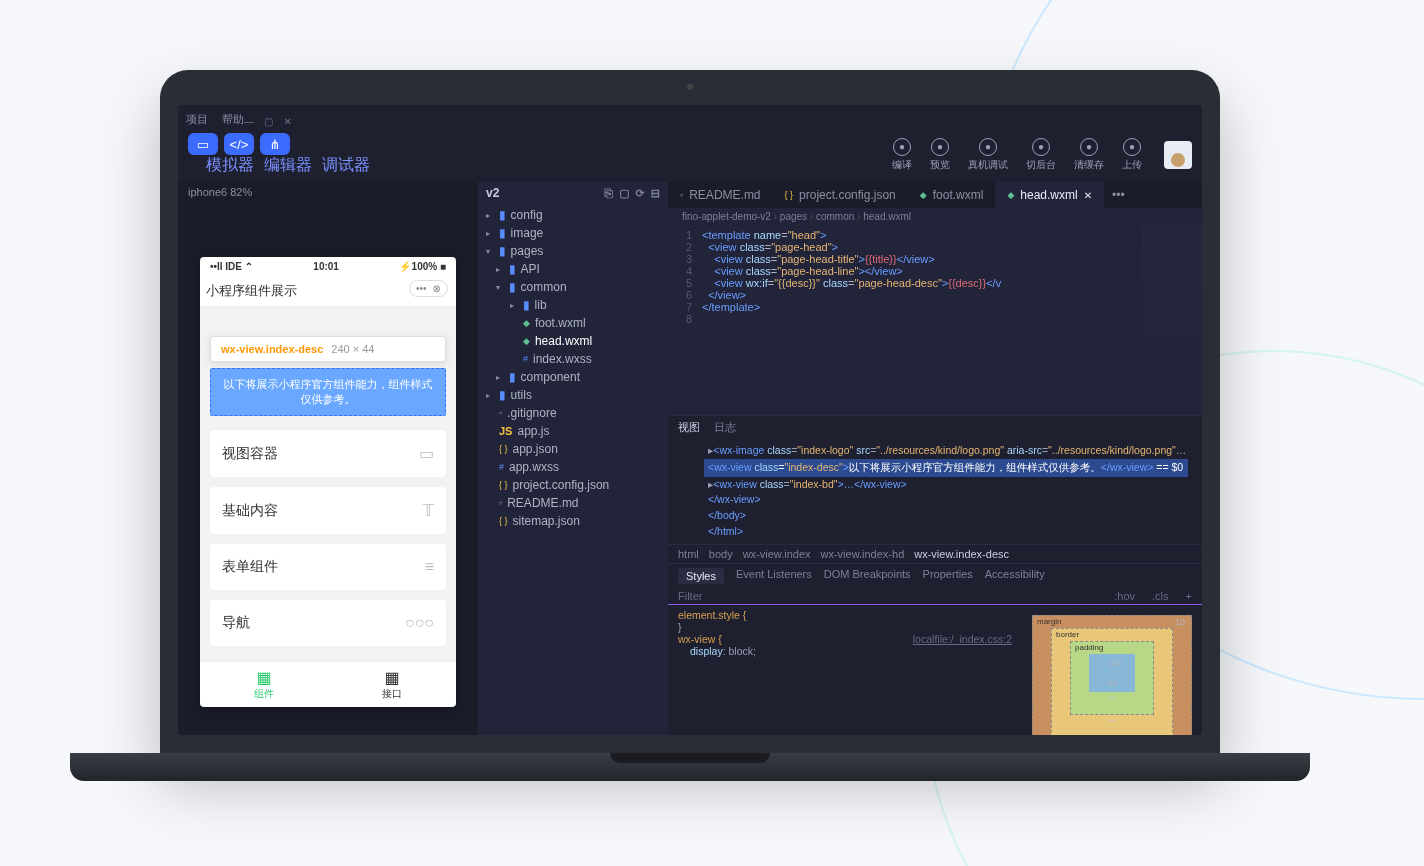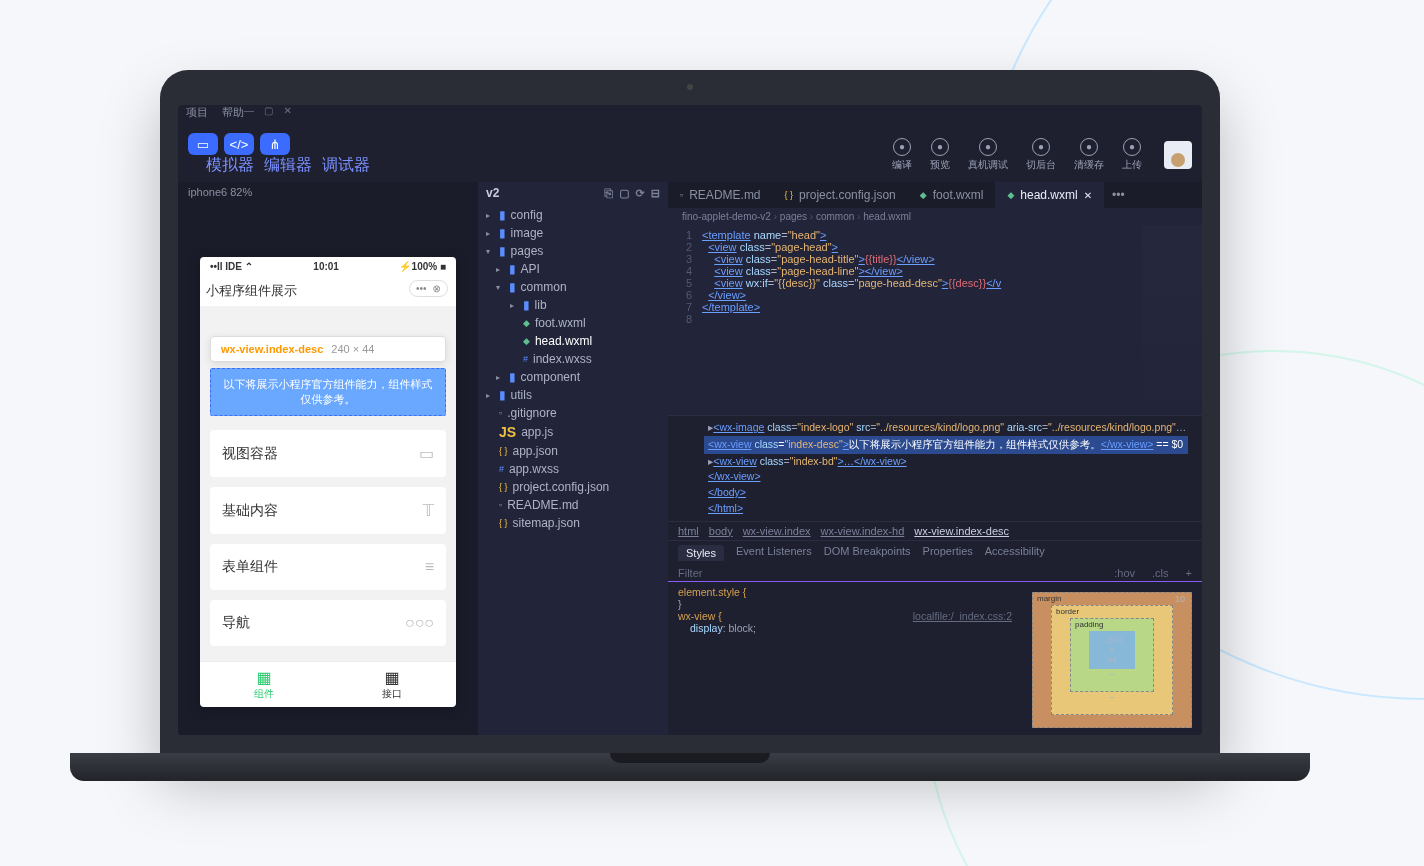--- a/index.html
+++ b/index.html
@@ -12,21 +12,21 @@
 
 
 .laptop { position: absolute; left: 160px; top: 70px; width: 1060px; }
 .screen-bezel { background: #2a2d35; border-radius: 28px 28px 0 0; padding: 35px 18px 18px 18px; box-shadow: 0 30px 60px rgba(0,0,0,.25); position: relative; }
 .camera { position: absolute; top: 14px; left: 50%; transform: translateX(-50%); width: 6px; height: 6px; background: #444; border-radius: 50%; }
 .base { height: 28px; background: linear-gradient(#3a3d45,#22242a); margin: 0 -90px; border-radius: 0 0 14px 14px; position: relative; }
 .base::before { content:""; position:absolute; left:50%; top:0; transform:translateX(-50%); width:160px; height:10px; background:#1a1c22; border-radius:0 0 10px 10px; }
 
 
 .app { background: #1e2030; color: #aeb4c4; font-size: 12px; height: 630px; display: flex; flex-direction: column; border-radius: 4px; overflow: hidden; }
-.titlebar { display:flex; align-items:flex-start; height:22px; padding:0 8px; font-size:11px; color:#8a90a2; }
+.titlebar { display:flex; align-items:flex-end; height:22px; padding:0 8px; font-size:11px; color:#8a90a2; }
 .titlebar .menus { display:flex; gap:14px; }
 .titlebar .title { flex:1; text-align:center; }
 .win-ctrls { display:flex; gap:10px; font-size:10px; color:#6a7085; }
 
 .toolbar { display:flex; align-items:center; padding:6px 10px; gap:8px; }
 .mode-btns { display:flex; gap:6px; }
 .mode-btn { background:#3b6cff; color:#fff; width:30px; height:22px; border-radius:6px; display:flex; align-items:center; justify-content:center; font-size:13px; }
 .mode-labels { display:flex; gap:10px; font-size:16px; color:#7a90ff; margin-left:18px; }
 .spacer { flex:1; }
 .action-group { display:flex; gap:18px; }
@@ -60,56 +60,56 @@
 .explorer { width:190px; background:#22243a; font-size:12px; overflow:hidden; }
 .exp-header { display:flex; align-items:center; padding:4px 8px; color:#c8cde0; font-weight:600; }
 .exp-header .icos { margin-left:auto; display:flex; gap:6px; color:#7a8098; font-size:11px; }
 .tree { padding:2px 0; }
 .tree-item { display:flex; align-items:center; gap:5px; padding:2px 4px 2px 8px; color:#aeb4c4; cursor:default; white-space:nowrap; }
 .tree-item.d1 { padding-left:18px; }
 .tree-item.d2 { padding-left:32px; }
 .tree-item.sel { color:#fff; }
 .arrow { width:8px; font-size:8px; color:#8a90a2; }
 .folder { color:#5a8dff; }
-.file-js { color:#f0c040; font-size:14px; font-weight:700; }
+.file-js { color:#f0c040; font-size:11px; font-weight:700; }
 .file-json { color:#f0c040; font-size:9px; }
 .file-wxml { color:#5ec090; font-size:9px; }
 .file-wxss { color:#5a8dff; font-size:9px; }
 .file-md { color:#8a90a2; font-size:9px; }
 
 
 .editor-col { flex:1; display:flex; flex-direction:column; min-width:0; }
 .tabs { display:flex; background:#1a1c2a; font-size:12px; align-items:center; }
 .etab { padding:6px 12px; display:flex; align-items:center; gap:6px; color:#8a90a2; }
 .etab.active { background:#22243a; color:#e8ecf5; }
 .etab .close { font-size:10px; }
 .tabs .more { padding:0 8px; color:#8a90a2; }
 .crumb { padding:3px 14px; font-size:10px; color:#7a8098; background:#22243a; }
 .crumb span::after { content:" › "; color:#555; }
 .crumb span:last-child::after { content:""; }
 
 .code { flex:1; background:#22243a; font-family:Menlo,Consolas,monospace; font-size:11px; padding:4px 0; overflow:hidden; position:relative; }
 .line { display:flex; }
 .ln { width:34px; text-align:right; color:#555a70; padding-right:10px; user-select:none; }
 .lc { white-space:pre; }
-.tag { color:#6a9eff;text-decoration:underline; }
+.tag { color:#6a9eff; }
 .attr { color:#a8d8ff; }
 .str { color:#e6b673; }
 .mustache { color:#e06c75; }
 .minimap { position:absolute; right:0; top:0; width:60px; height:100%; background:linear-gradient(#2a2d42,#22243a); opacity:.4; }
 
 
 .devtools { height:320px; background:#1e2030; border-top:1px solid #2a2d42; display:flex; flex-direction:column; font-size:11px; }
 .dt-tabs { display:flex; gap:14px; padding:4px 10px; color:#7a8098; }
 .dt-tabs .act { color:#c8cde0; }
 .dom-view { padding:4px 14px 4px 40px; font-family:Menlo,Consolas,monospace; font-size:10.5px; color:#9aa0b4; line-height:1.5; }
 .dom-line { white-space:nowrap; overflow:hidden; text-overflow:ellipsis; }
 .dom-line.hl { background:#2b4a8f; color:#fff; padding:1px 4px; margin-left:-4px; }
 .crumb2 { padding:3px 10px; color:#7a8098; border-top:1px solid #2a2d42; border-bottom:1px solid #2a2d42; }
-.crumb2 span { margin-right:10px;text-decoration:underline; }
+.crumb2 span { margin-right:10px; }
 .crumb2 .act { color:#c8cde0; }
 .styles-row { flex:1; display:flex; min-height:0; }
 .styles-pane { flex:1; padding:4px 10px; font-family:Menlo,Consolas,monospace; font-size:10.5px; color:#9aa0b4; overflow:hidden; }
 .styles-tabs { display:flex; gap:12px; padding:4px 10px; color:#7a8098; }
 .styles-tabs .act { color:#e8ecf5; background:#2a2d42; padding:2px 8px; border-radius:3px 3px 0 0; }
 .filter-row { display:flex; padding:2px 10px; color:#666b80; border-bottom:1px solid #8b5cf6; }
 .filter-row .r { margin-left:auto; display:flex; gap:17px; }
 .rule .sel2 { color:#d4a050; }
 .rule .prop { color:#a8d8ff; margin-left:12px; }
 .rule .val { color:#9aa0b4; }
@@ -396,20 +396,24 @@
                 </div>
                 <div class="line">
                   <span class="ln">8</span>
                   <span class="lc"></span>
                 </div>
               </div>
       <div class="minimap"></div>
      </div>
 
      <div class="devtools">
+      <div class="dt-tabs">
+       <span class="act">视图</span>
+       <span>日志</span>
+      </div>
       <div class="dom-view" id="domview">
                 <div class="dom-line ">▸<span class="tag">&lt;wx-image</span> <span class="attr">class</span>=<span class="str">"index-logo"</span> <span class="attr">src</span>=<span class="str">"../resources/kind/logo.png"</span> <span class="attr">aria-src</span>=<span class="str">"../resources/kind/logo.png"</span><span class="tag">&gt;…&lt;/wx-image&gt;</span></div>
                 <div class="dom-line hl"><span class="tag">&lt;wx-view</span> <span class="attr">class</span>=<span class="str">"index-desc"</span><span class="tag">&gt;</span>以下将展示小程序官方组件能力，组件样式仅供参考。<span class="tag">&lt;/wx-view&gt;</span> == $0</div>
                 <div class="dom-line ">▸<span class="tag">&lt;wx-view</span> <span class="attr">class</span>=<span class="str">"index-bd"</span><span class="tag">&gt;…&lt;/wx-view&gt;</span></div>
                 <div class="dom-line "><span class="tag">&lt;/wx-view&gt;</span></div>
                 <div class="dom-line "><span class="tag">&lt;/body&gt;</span></div>
                 <div class="dom-line "><span class="tag">&lt;/html&gt;</span></div>
               </div>
       <div class="crumb2" id="crumb2"><span class="">html</span><span class="">body</span><span class="">wx-view.index</span><span class="">wx-view.index-hd</span><span class="act">wx-view.index-desc</span></div>
       <div class="styles-tabs" id="styletabs">

